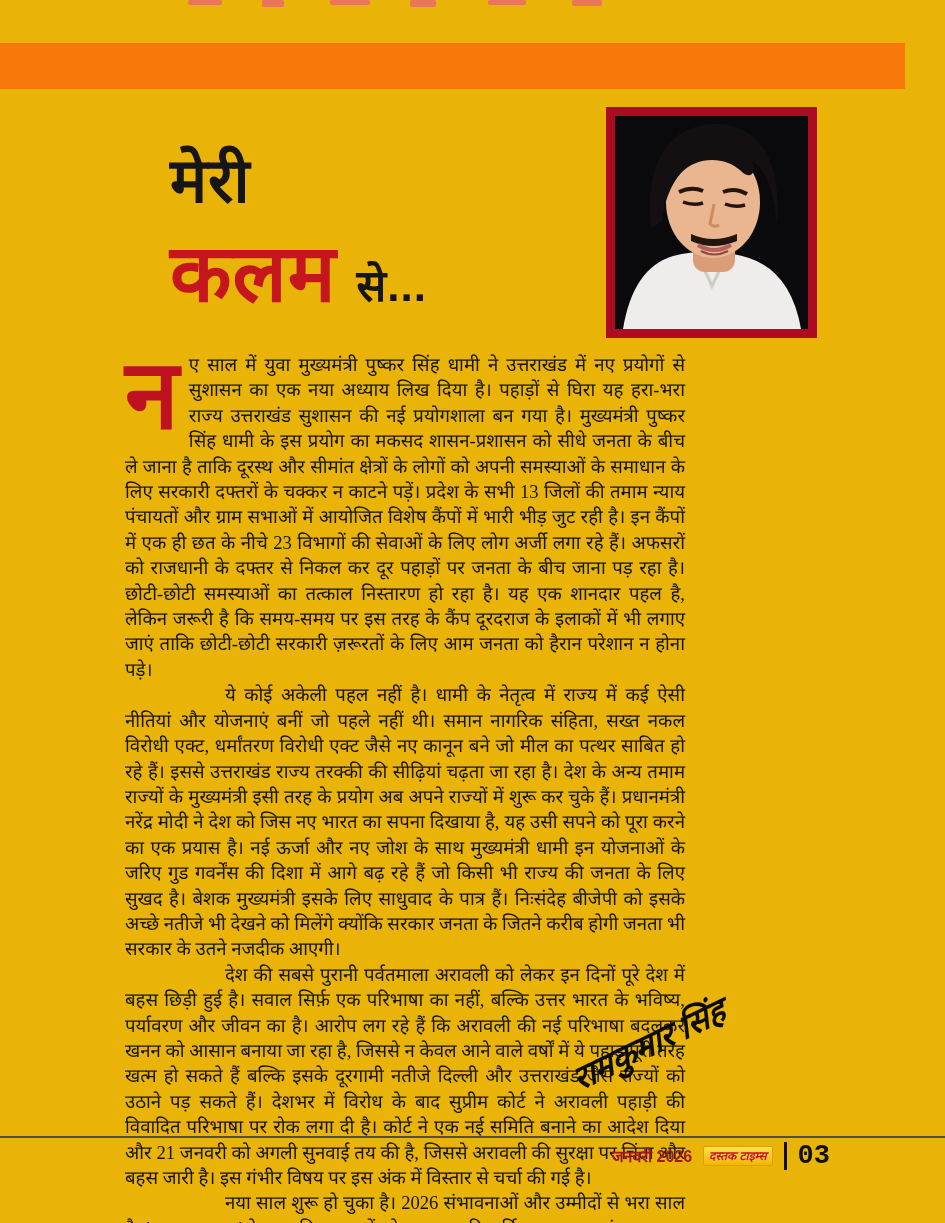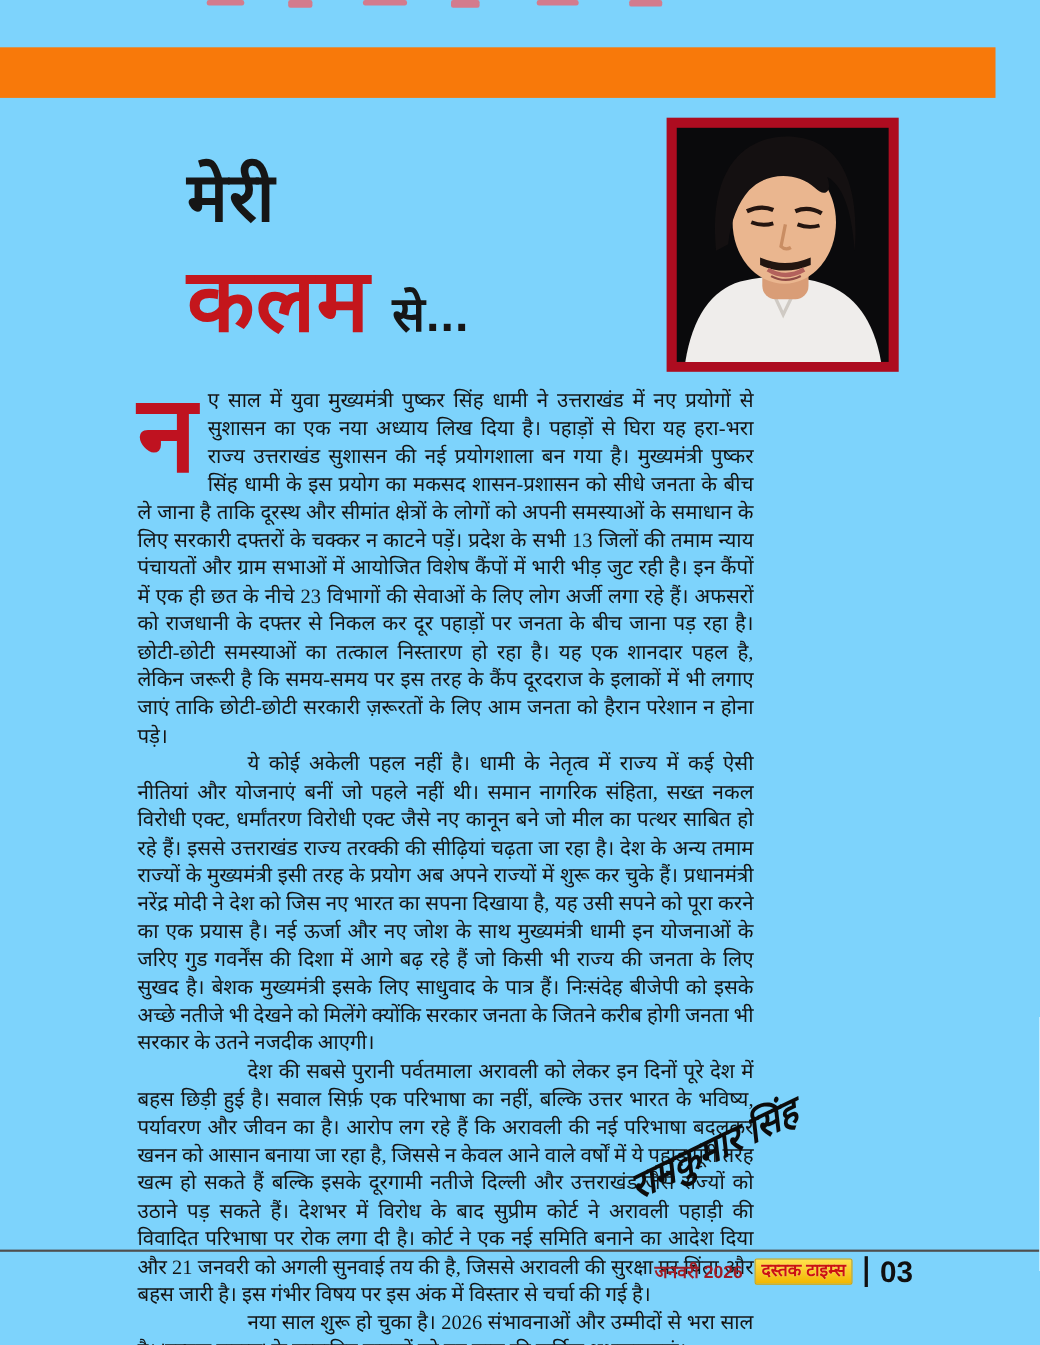--- a/index.html
+++ b/index.html
@@ -1,18 +1,18 @@
 <!DOCTYPE html>
 <html><head>
 <meta charset="utf-8">
 <style>
   html,body { margin:0; padding:0; background:#ffffff; }
   .page {
     position:relative; width:945px; height:1223px; margin:0 auto;
-    background:#7dd3fc; overflow:hidden;
+    background:#eab308; overflow:hidden;
     font-family:"Liberation Serif","DejaVu Serif",serif;
   }
 
   
   .artifact { position:absolute; background:#e96570; border-radius:2px; opacity:.8; }
 
   
   .band { position:absolute; left:0; top:43px; width:905px; height:46px; }
 
   
@@ -45,25 +45,25 @@
     font-size:33px; font-weight:700; font-style:italic; color:#0c0c0c;
   }
 
   
   .footer-line { position:absolute; left:0; top:1136px; width:945px; height:2px; background:#4f4f4f; }
   .footer { position:absolute; top:1140px; right:115px; height:32px; display:flex; align-items:center; gap:11px; }
   .f-date { font-family:"Liberation Sans","DejaVu Sans",sans-serif; font-weight:700; font-size:16px; }
   .f-logo {
     font-family:"Liberation Sans","DejaVu Sans",sans-serif;
     background:linear-gradient(#ffe14d,#f2b600); border:1px solid #d9a400;
-    font-weight:800; font-size:16px; line-height:1;
+    font-weight:800; font-style:italic; font-size:12px; line-height:1;
     padding:3px 5px; border-radius:2px; text-shadow:0 0 1px #fff2a8;
   }
   .f-bar { width:3px; height:28px; background:#101010; }
-  .f-num { font-family:Liberation Sans, sans-serif; font-size:27px; font-weight:800; color:#101010; line-height:1; }
+  .f-num { font-family:Liberation Mono, monospace; font-size:27px; font-weight:800; color:#101010; line-height:1; }
 </style>
 </head>
 <body>
 
 <div class="page">
 
   <div class="artifact" style="left:188px; top:0; width:34px; height:5px;"></div>
   <div class="artifact" style="left:262px; top:0; width:22px; height:7px;"></div>
   <div class="artifact" style="left:330px; top:0; width:40px; height:5px;"></div>
   <div class="artifact" style="left:410px; top:0; width:26px; height:7px;"></div>

